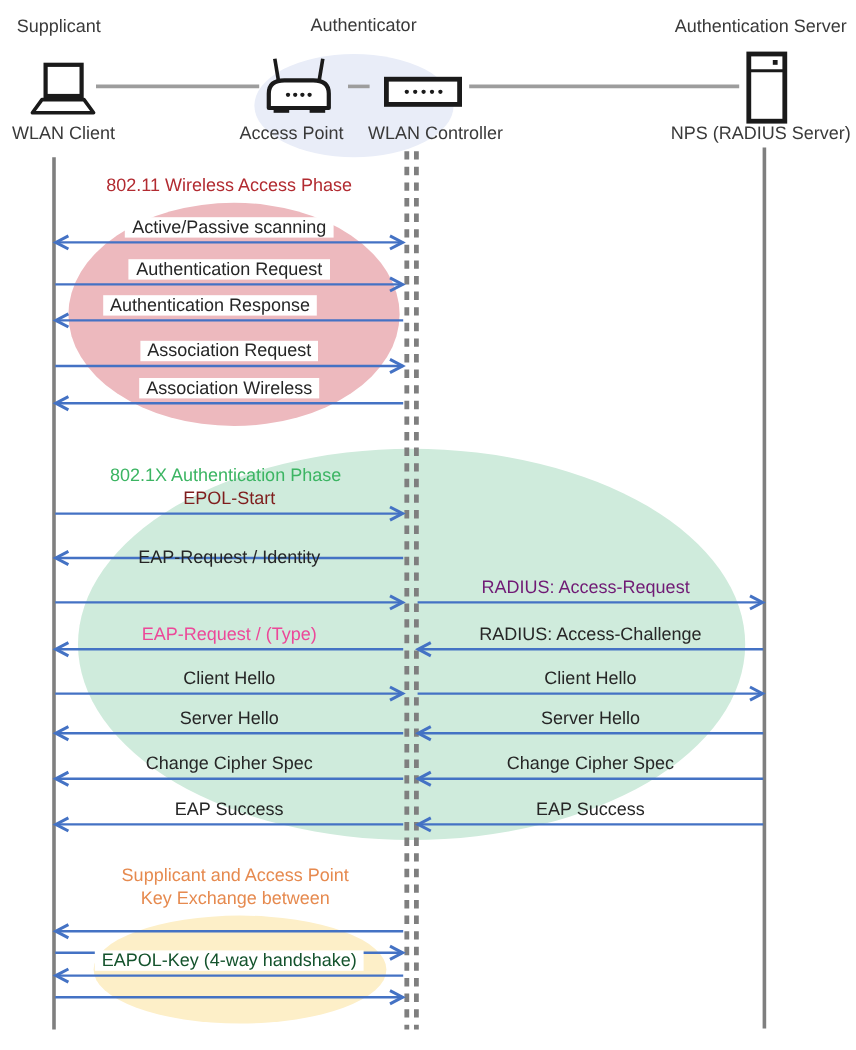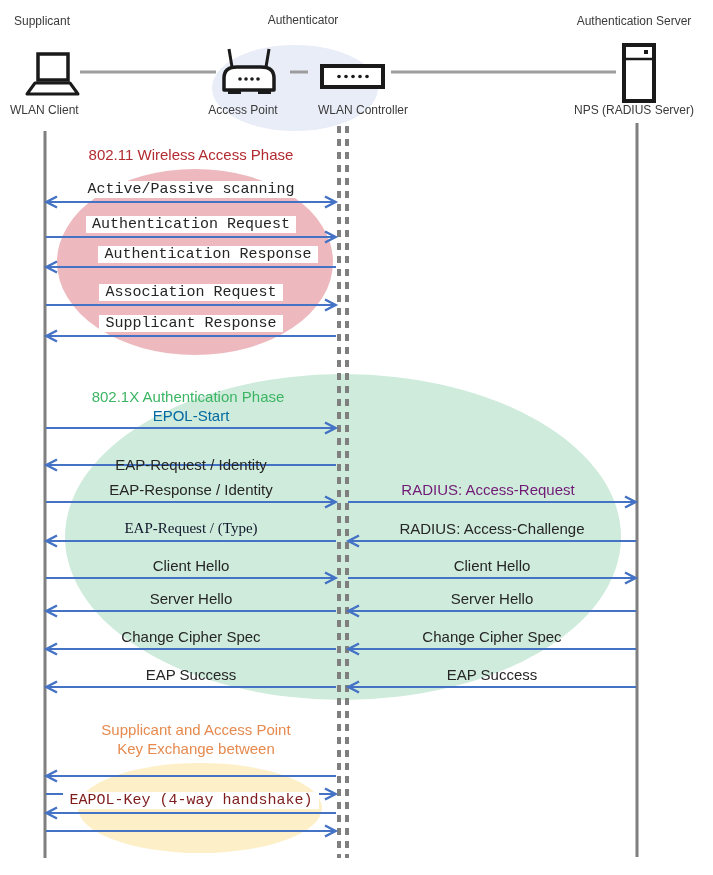--- a/index.html
+++ b/index.html
@@ -1,30 +1,30 @@
 <!DOCTYPE html>
 <html><head>
 <meta charset="utf-8">
 <style>
   html,body{margin:0;padding:0;background:#ffffff;}
   .canvas{
     position:relative;width:713px;height:875px;background:#ffffff;
     font-family:"Liberation Sans",sans-serif;overflow:hidden;
   }
   .layer{position:absolute;left:0;top:0;}
-  .hdr{position:absolute;font-size:12px;color:#3a3a3a;white-space:nowrap;}
+  .hdr{position:absolute;font-size:15px;color:#3a3a3a;white-space:nowrap;}
   .center{text-align:center;}
   .phase-title{position:absolute;width:320px;text-align:center;font-size:15px;white-space:nowrap;}
   .phase-title .tline{display:block;line-height:19px;}
   .msg-label{
     position:absolute;width:320px;display:flex;justify-content:center;
     font-size:15px;color:#262626;line-height:17px;white-space:nowrap;pointer-events:none;
   }
   .msg-label span{padding:0 2px;}
-  .msg-label span.boxed{background:#ffffff;padding:0 6px;font-family:Liberation Mono, monospace;}
+  .msg-label span.boxed{background:#ffffff;padding:0 6px;}
   #message-labels{position:absolute;left:0;top:0;width:713px;height:875px;}
 </style>
 </head>
 <body>
 
 <div class="canvas">
 
   <svg id="diagram-svg" class="layer" width="713" height="875" viewBox="0 0 713 875">
 
     <g>
@@ -191,54 +191,51 @@
     <span class="tline">Key Exchange between</span>
   </div>
 
   <div id="message-labels">
       <div class="msg-label" style="left: 31px; top: 181px; color: rgb(38, 38, 38);">
         <span class="boxed">Active/Passive scanning</span>
       </div>
       <div class="msg-label" style="left: 31px; top: 216px; color: rgb(38, 38, 38);">
         <span class="boxed">Authentication Request</span>
       </div>
-      <div class="msg-label" style="left: 48px; top: 246px; color: rgb(38, 38, 38);">
+      <div class="msg-label" style="left: 15px; top: 246px; color: rgb(38, 38, 38);">
         <span class="boxed">Authentication Response</span>
       </div>
       <div class="msg-label" style="left: 31px; top: 284px; color: rgb(38, 38, 38);">
         <span class="boxed">Association Request</span>
       </div>
       <div class="msg-label" style="left: 31px; top: 315px; color: rgb(38, 38, 38);">
-        <span class="boxed">Supplicant Response</span>
-      </div>
-      <div class="msg-label" style="left: 31px; top: 407px; color: #0369a1;">
+        <span class="boxed">Association Wireless</span>
+      </div>
+      <div class="msg-label" style="left: 31px; top: 407px; color: #7f1d1d;">
         <span>EPOL-Start</span>
       </div>
       <div class="msg-label" style="left: 31px; top: 456px; color: rgb(38, 38, 38);">
         <span>EAP-Request / Identity</span>
       </div>
-      <div class="msg-label" style="left: 31px; top: 481px; color: rgb(38, 38, 38);">
-        <span>EAP-Response / Identity</span>
-      </div>
-      <div class="msg-label" style="left: 31px; top: 520px; color: #0f172a; font-family: Liberation Serif, serif;">
+      <div class="msg-label" style="left: 31px; top: 520px; color: #ec4899;">
         <span>EAP-Request / (Type)</span>
       </div>
       <div class="msg-label" style="left: 31px; top: 557px; color: rgb(38, 38, 38);">
         <span>Client Hello</span>
       </div>
       <div class="msg-label" style="left: 31px; top: 590px; color: rgb(38, 38, 38);">
         <span>Server Hello</span>
       </div>
       <div class="msg-label" style="left: 31px; top: 628px; color: rgb(38, 38, 38);">
         <span>Change Cipher Spec</span>
       </div>
       <div class="msg-label" style="left: 31px; top: 666px; color: rgb(38, 38, 38);">
         <span>EAP Success</span>
       </div>
-      <div class="msg-label" style="left: 31px; top: 792px; color: #7f1d1d;">
+      <div class="msg-label" style="left: 31px; top: 792px; color: #14532d;">
         <span class="boxed">EAPOL-Key (4-way handshake)</span>
       </div>
       <div class="msg-label" style="left: 328px; top: 481px; color: #701a75;">
         <span>RADIUS: Access-Request</span>
       </div>
       <div class="msg-label" style="left: 332px; top: 520px; color: rgb(38, 38, 38);">
         <span>RADIUS: Access-Challenge</span>
       </div>
       <div class="msg-label" style="left: 332px; top: 557px; color: rgb(38, 38, 38);">
         <span>Client Hello</span>

